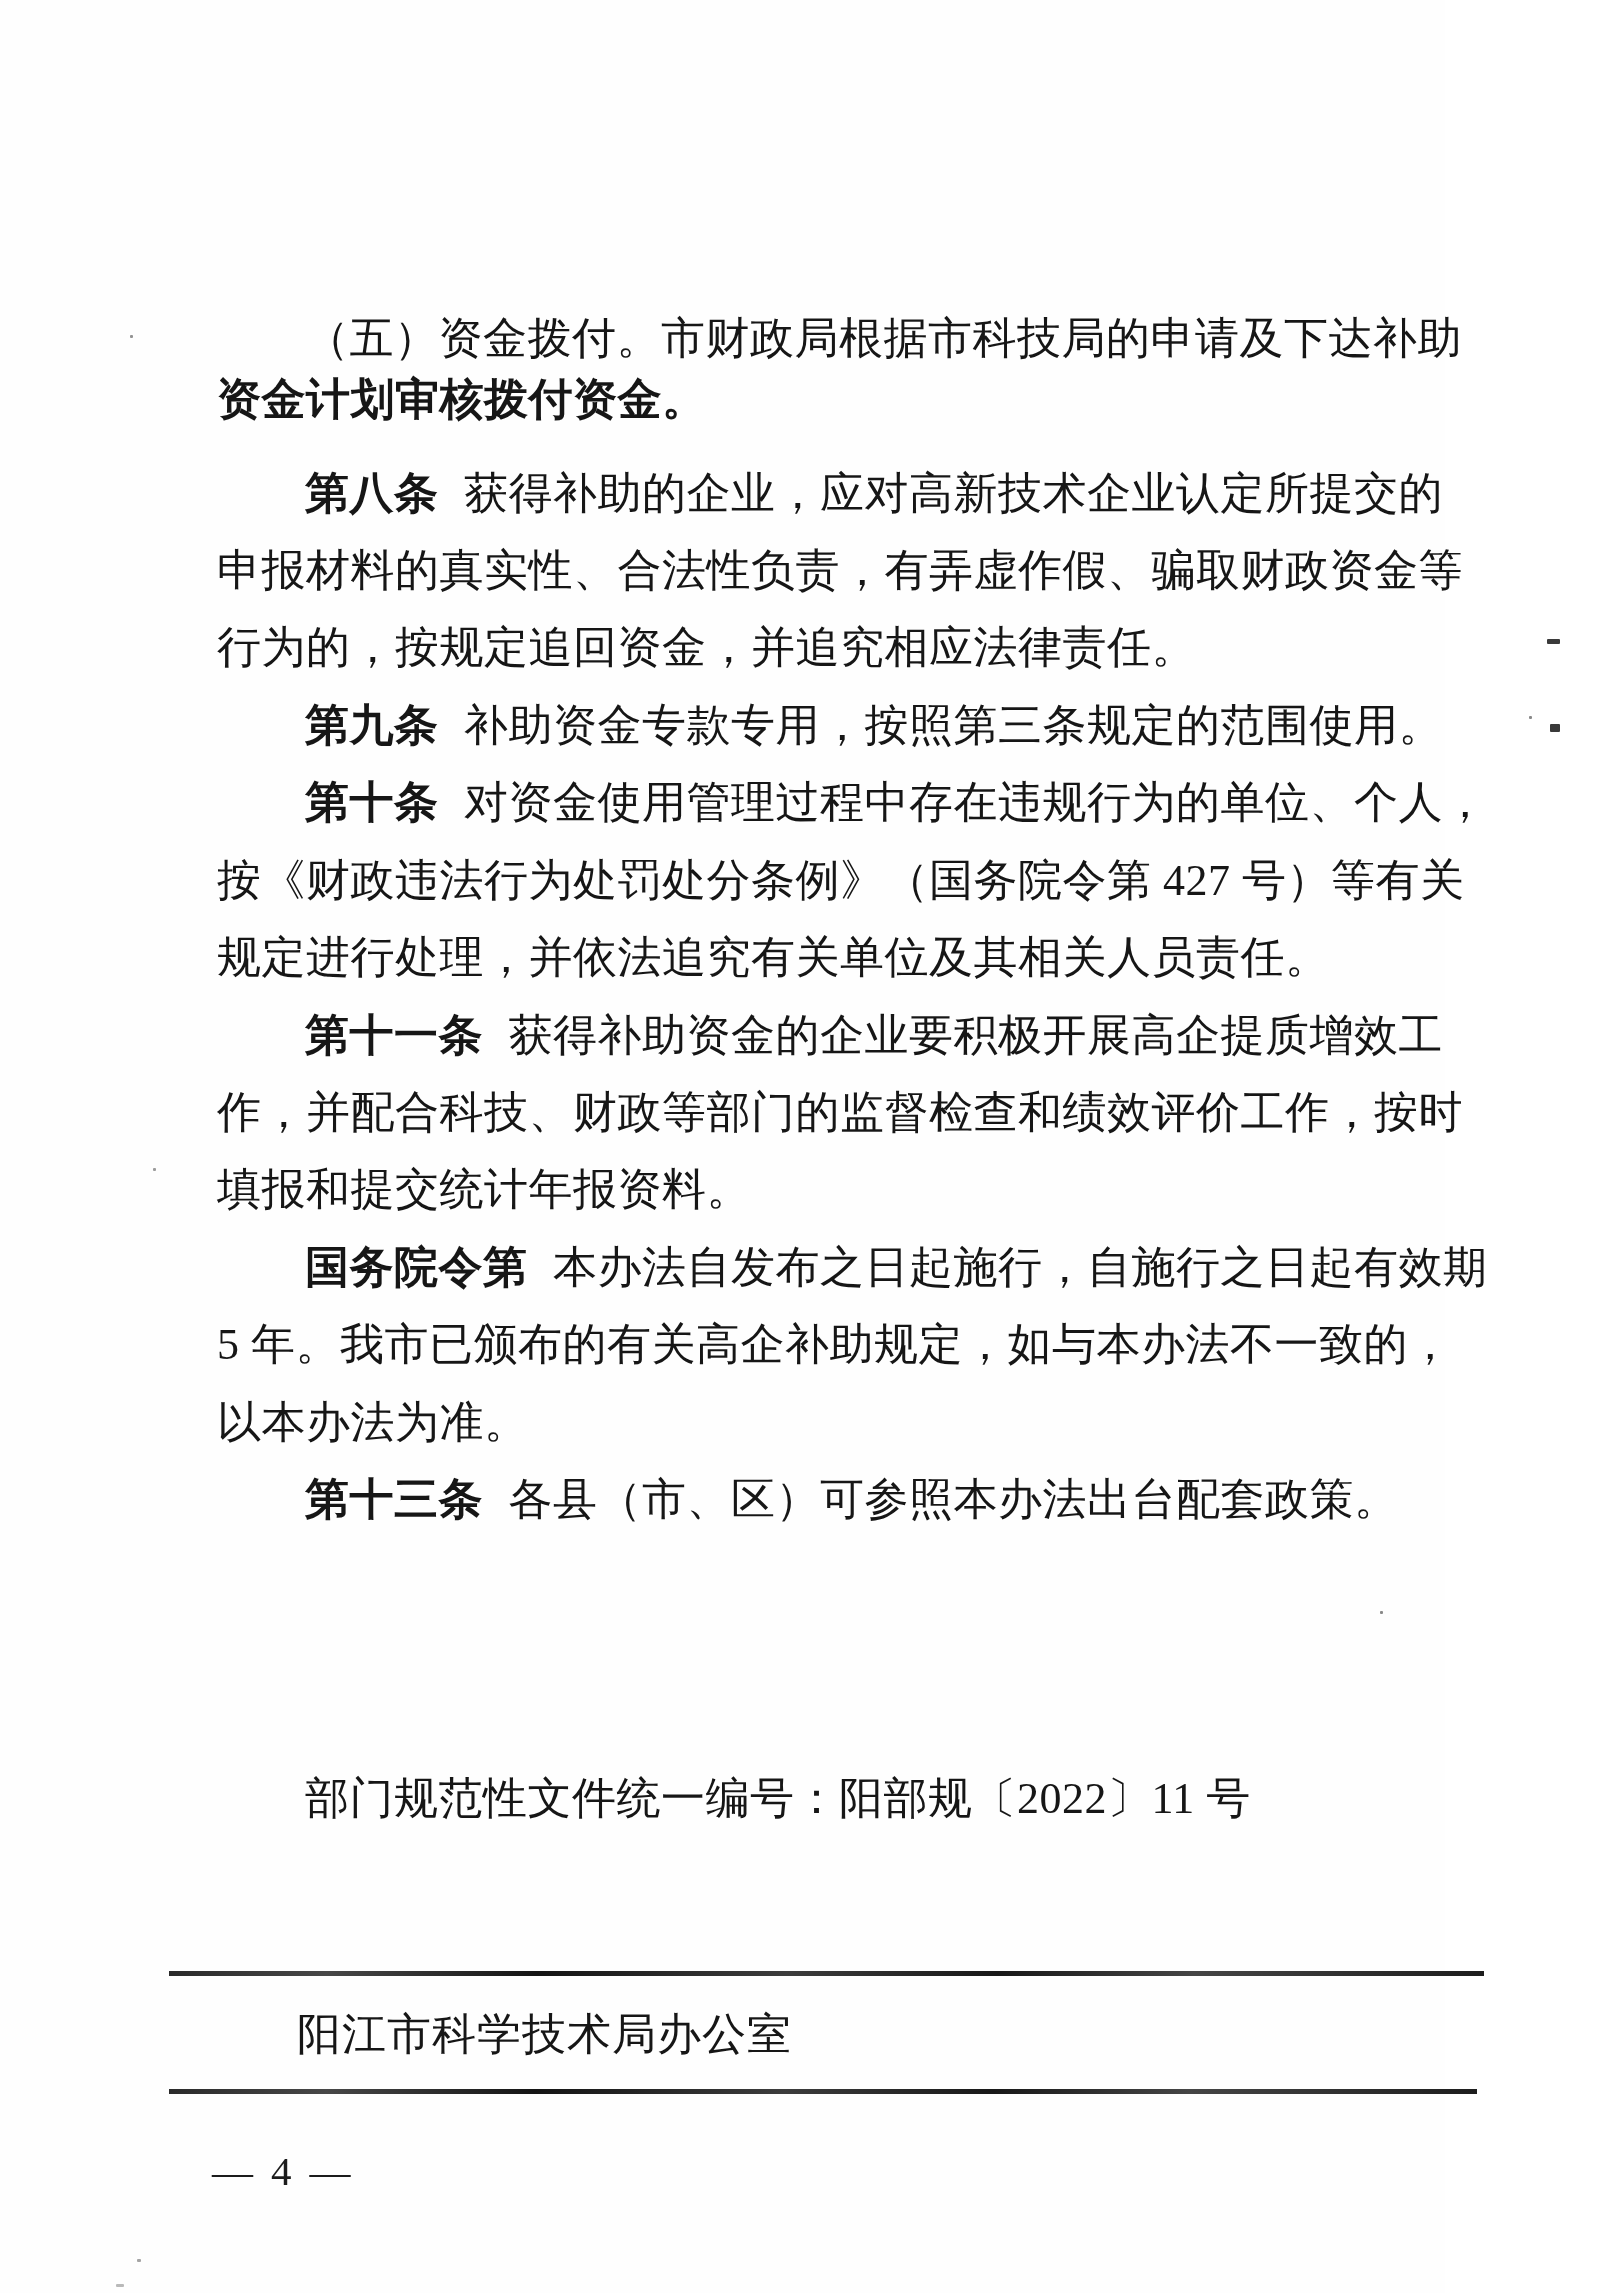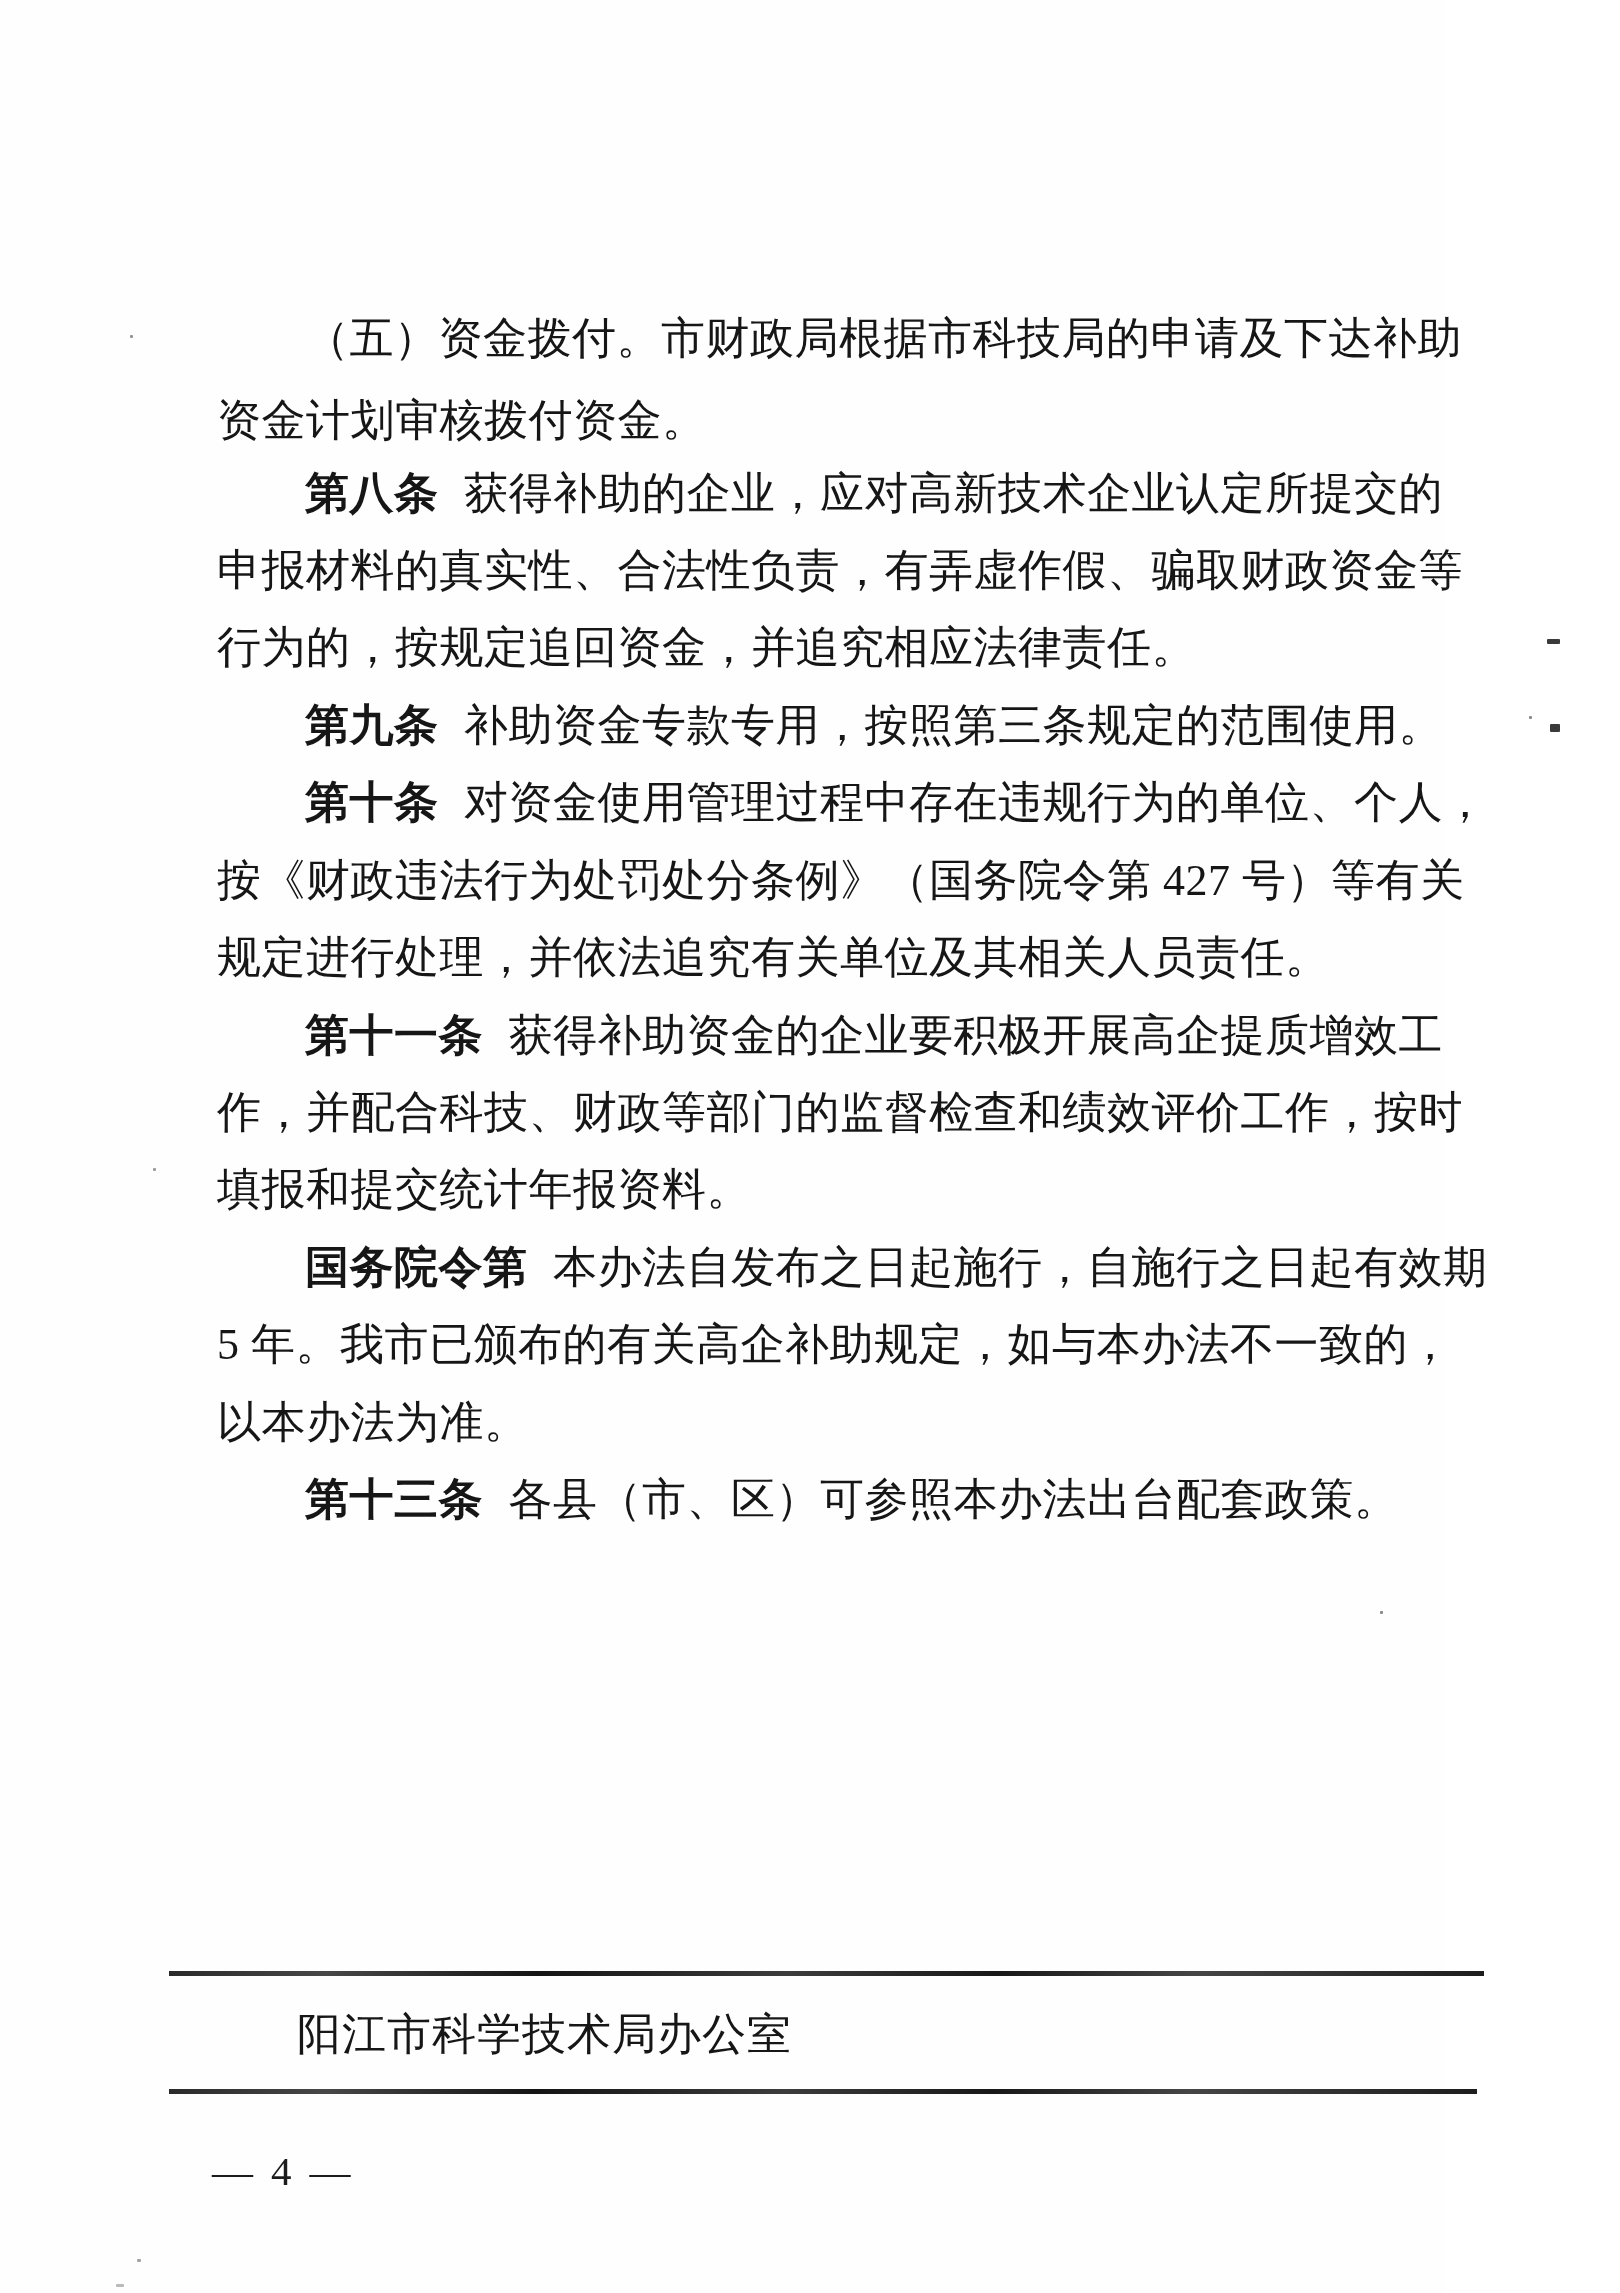--- a/index.html
+++ b/index.html
@@ -64,37 +64,38 @@
     border-radius: 1px;
   }
 </style>
 </head>
 <body>
 
 <div class="page">
 
   <div id="body-lines">
       <div class="line indent" style="top: 312px;"><span>（五）资金拨付。市财政局根据市科技局的申请及下达补助</span></div>
-      <div class="line" style="top: 394px;"><span>资金计划审核拨付资金。</span></div>
+      <div class="line" style="top: 373px; font-weight: bold;"><span>资金计划审核拨付资金。</span></div>
       <div class="line indent" style="top: 467px;"><span class="prefix">第八条</span><span>获得补助的企业，应对高新技术企业认定所提交的</span></div>
       <div class="line" style="top: 544px;"><span>申报材料的真实性、合法性负责，有弄虚作假、骗取财政资金等</span></div>
       <div class="line" style="top: 621px;"><span>行为的，按规定追回资金，并追究相应法律责任。</span></div>
       <div class="line indent" style="top: 699px;"><span class="prefix">第九条</span><span>补助资金专款专用，按照第三条规定的范围使用。</span></div>
       <div class="line indent" style="top: 776px;"><span class="prefix">第十条</span><span>对资金使用管理过程中存在违规行为的单位、个人，</span></div>
       <div class="line" style="top: 854px;"><span>按《财政违法行为处罚处分条例》（国务院令第 427 号）等有关</span></div>
       <div class="line" style="top: 931px;"><span>规定进行处理，并依法追究有关单位及其相关人员责任。</span></div>
       <div class="line indent" style="top: 1009px;"><span class="prefix">第十一条</span><span>获得补助资金的企业要积极开展高企提质增效工</span></div>
       <div class="line" style="top: 1086px;"><span>作，并配合科技、财政等部门的监督检查和绩效评价工作，按时</span></div>
       <div class="line" style="top: 1163px;"><span>填报和提交统计年报资料。</span></div>
       <div class="line indent" style="top: 1241px;"><span class="prefix">国务院令第</span><span>本办法自发布之日起施行，自施行之日起有效期</span></div>
       <div class="line" style="top: 1318px;"><span>5 年。我市已颁布的有关高企补助规定，如与本办法不一致的，</span></div>
       <div class="line" style="top: 1396px;"><span>以本办法为准。</span></div>
       <div class="line indent" style="top: 1473px;"><span class="prefix">第十三条</span><span>各县（市、区）可参照本办法出台配套政策。</span></div>
     </div>
 
+  <div class="meta-line" style="top:1772px">部门规范性文件统一编号：阳部规〔2022〕11 号</div>
 
 
   <div class="rule rule-top"></div>
 
   <div class="footer-issuer">阳江市科学技术局办公室</div>
 
 
   <div class="rule rule-bottom"></div>
 
   <div class="page-number">— 4 —</div>

